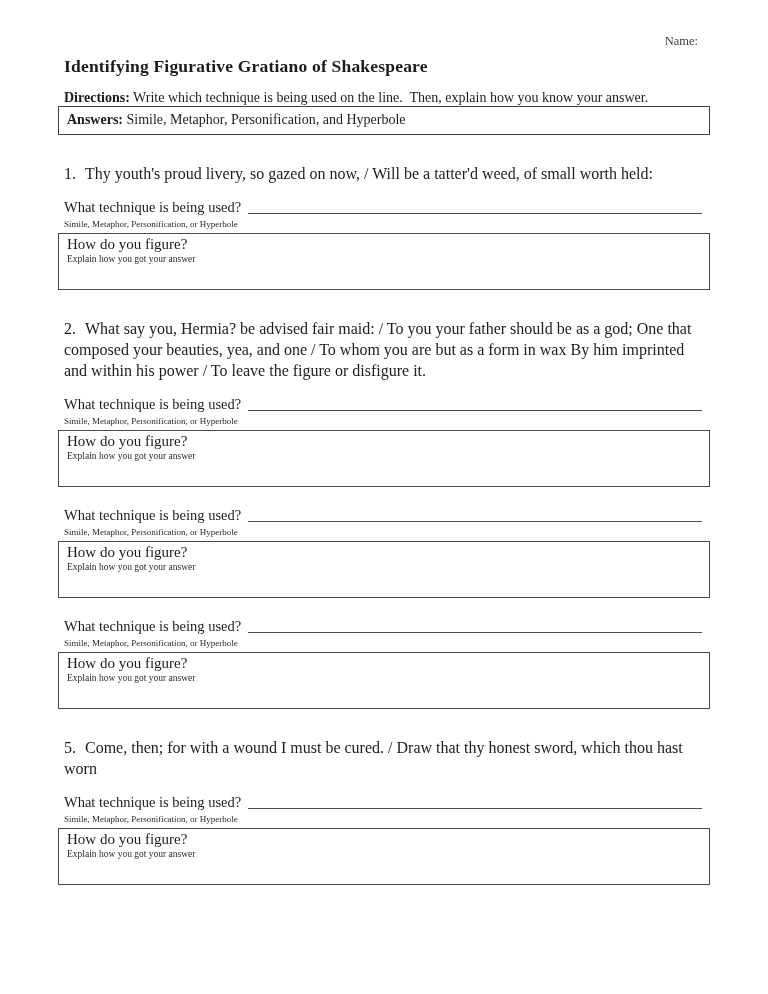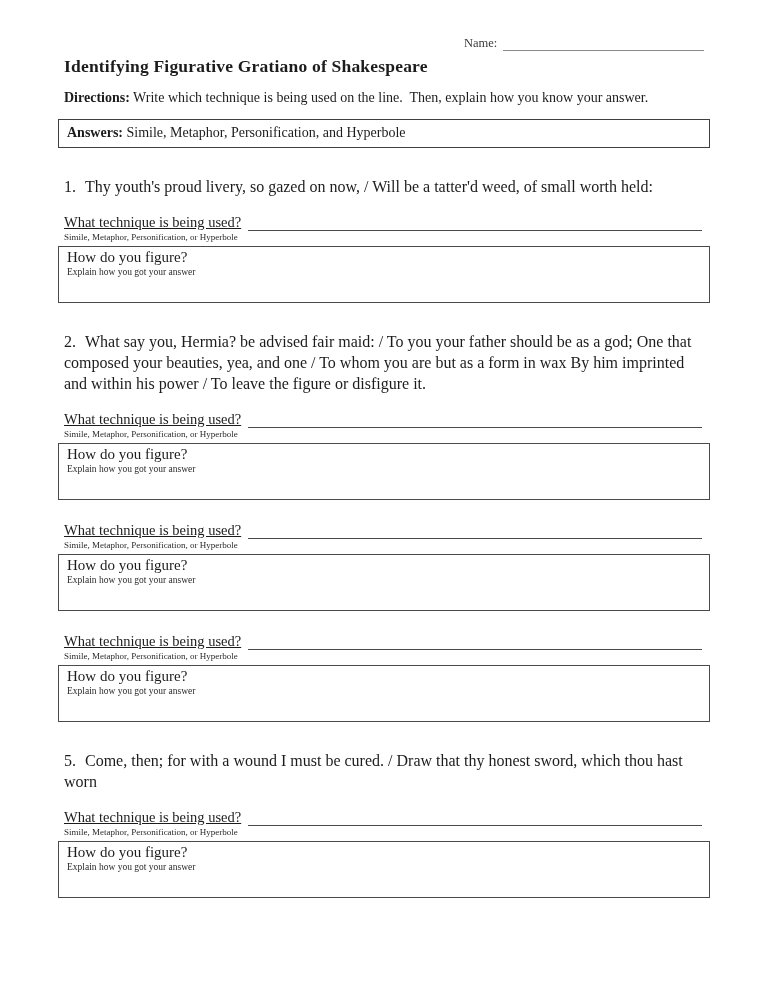--- a/index.html
+++ b/index.html
@@ -21,20 +21,21 @@
   
   .name-row {
     display: flex;
     align-items: flex-end;
     width: 240px;
     margin-left: auto;
     margin-right: 6px;
     height: 17px;
     font-size: 12.5px;
     color: #3a3a3a;
+    flex-direction: column;
   }
   .name-row .label { margin-right: 6px; white-space: nowrap; }
   .name-row .line {
     flex: 1;
     border-bottom: 1px solid #8a8a8a;
     height: 14px;
   }
   
   .title {
     margin-top: 5px;
@@ -46,46 +47,43 @@
   
   .directions {
     margin-top: 13px;
     padding-left: 6px;
     font-size: 14px;
     white-space: pre-wrap;
   }
   .bold { font-weight: bold; text-align: center; }
   
   .answers-box {
-    margin-top: 13px;
     border: 1.5px solid #3f3f3f;
     padding: 5px 16px 6px 8px;
     font-size: 14px;
     white-space: pre-wrap;
   }
   
   .question {
     margin-top: 20px;
   }
   .quote {
     padding-left: 6px;
     font-size: 16px;
     line-height: 21px;
     white-space: pre-wrap;
     margin-top: 28px;
   }
   .quote .qnum { margin-right: 9px; }
   .technique-row {
     display: flex;
-    align-items: flex-end;
     margin-top: 15px;
     padding-left: 6px;
     font-size: 14.5px;
     height: 19px;
-    text-decoration: underline;
   }
   .technique-row .q { white-space: nowrap; margin-right: 7px; }
   .technique-row .blank {
     flex: 1;
     margin-right: 8px;
     border-bottom: 1.2px solid #4a4a4a;
     height: 15px;
   }
   .hint {
     margin-top: 1px;

